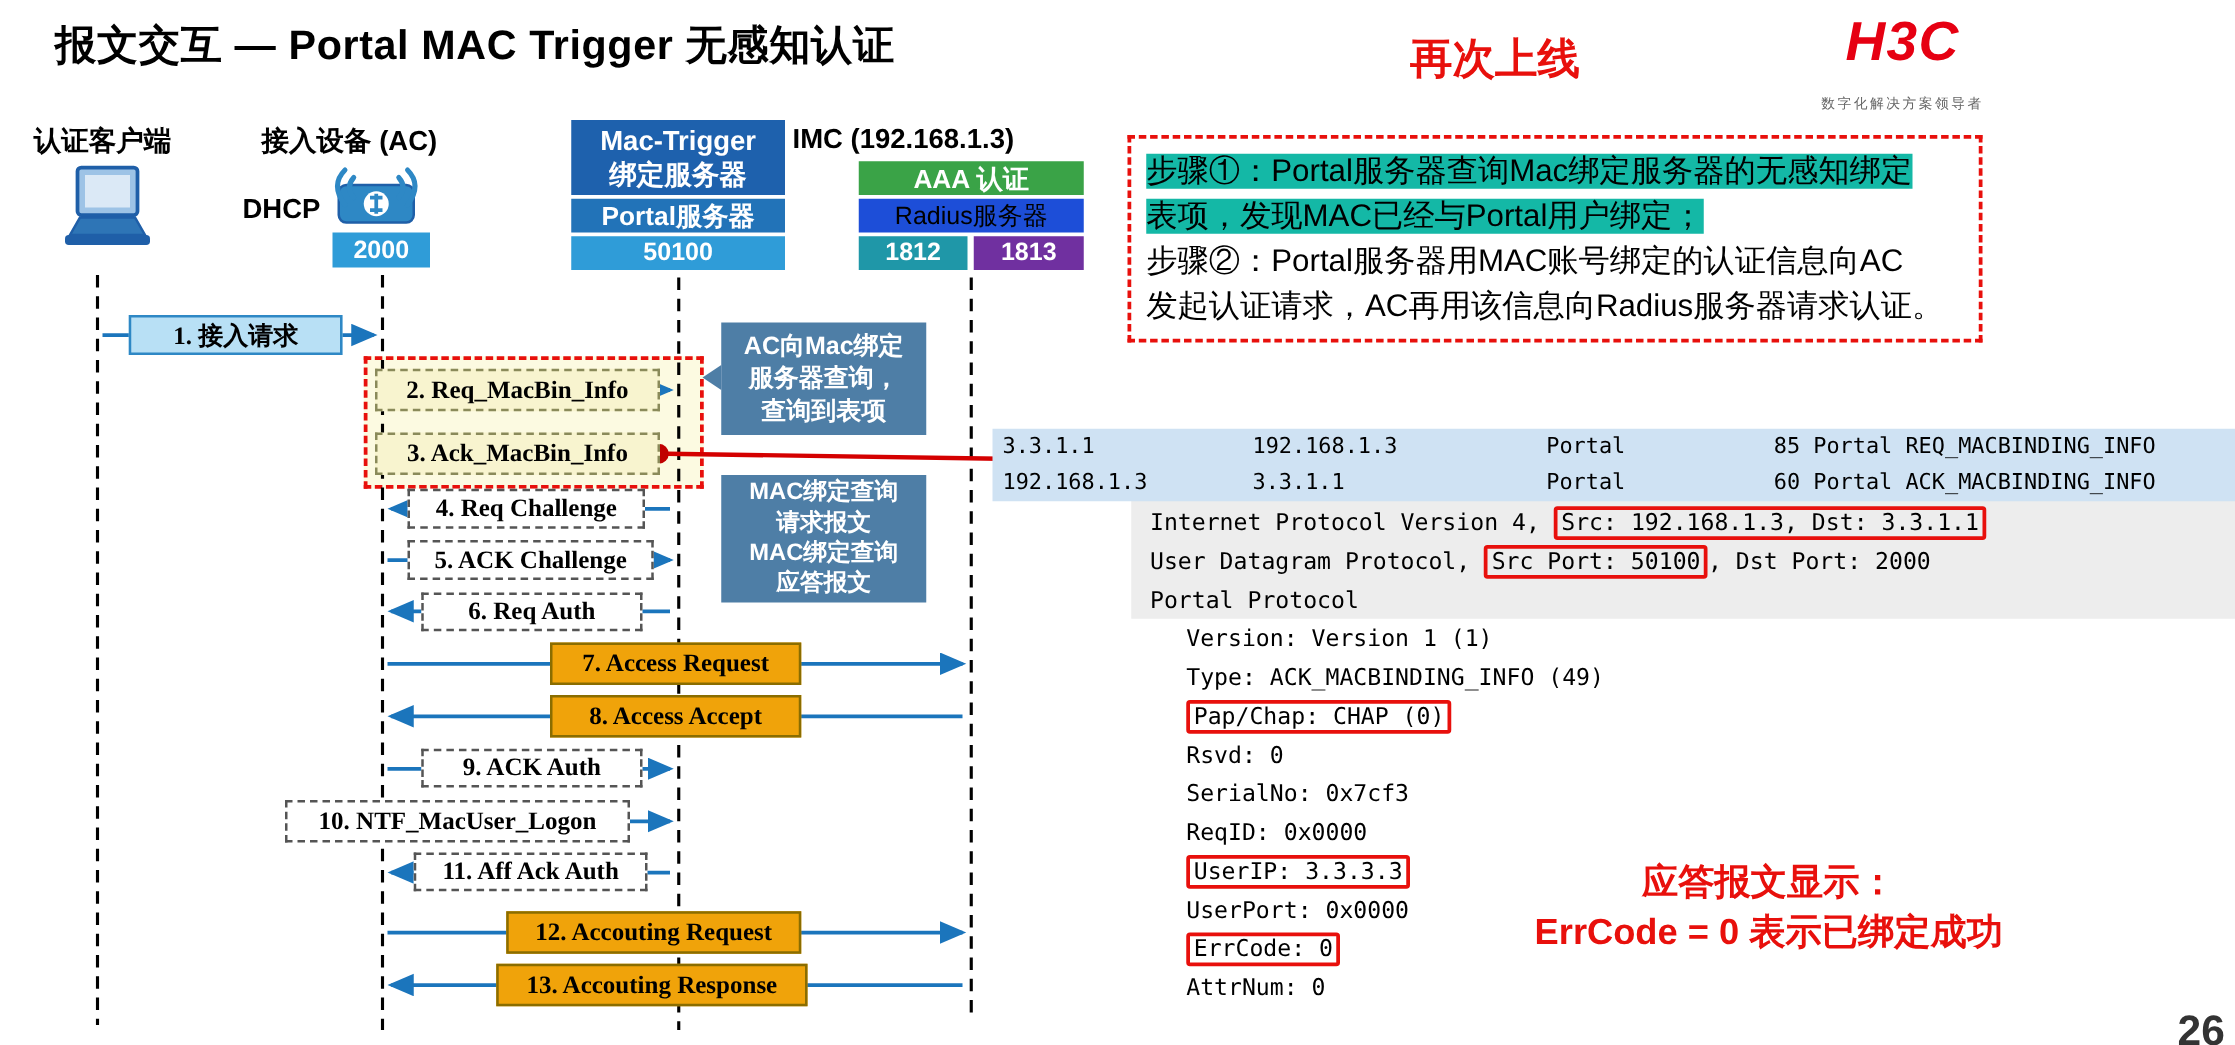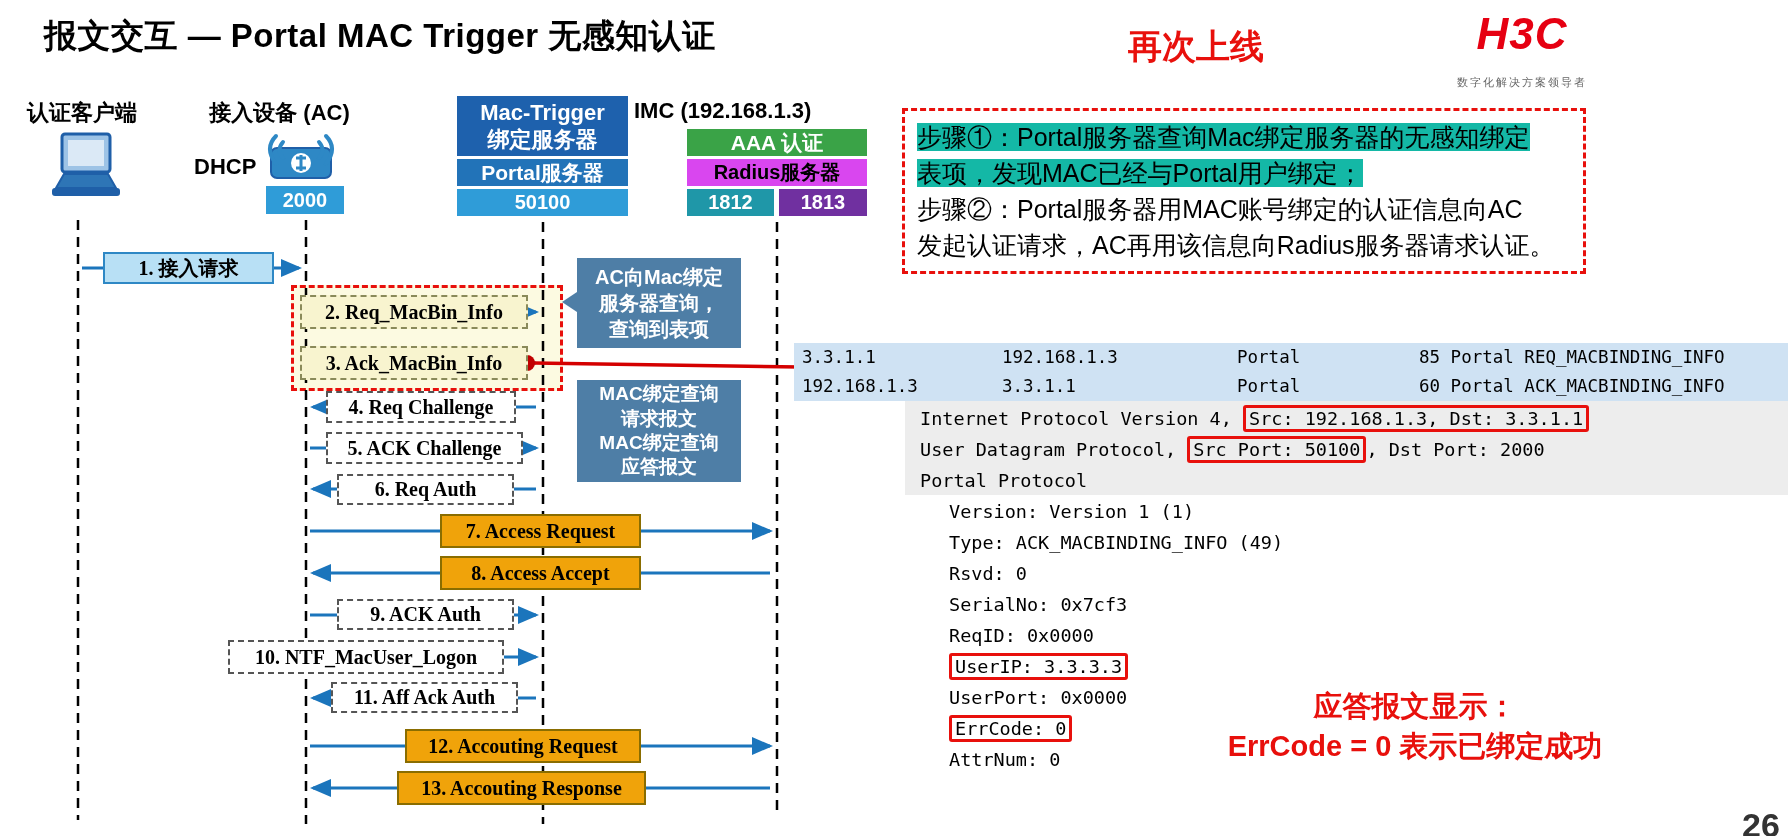--- a/index.html
+++ b/index.html
@@ -20,22 +20,22 @@
   .ac-label{left:182px;top:98px;width:195px;}
   .dhcp-label{left:194px;top:154px;font-weight:bold;font-size:22px;z-index:3;}
   .imc-label{left:634px;top:98px;width:240px;text-align:left;}
   .badge{display:flex;align-items:center;justify-content:center;color:#fff;font-weight:bold;z-index:3;}
   .ac-port{left:266px;top:186px;width:78px;height:28px;background:#2f9cd8;font-size:20px;}
   .portal-name{left:457px;top:96px;width:171px;height:60px;background:#1e61ad;font-size:22px;
                line-height:1.25;text-align:center;white-space:pre-line;}
   .portal-role{left:457px;top:159px;width:171px;height:27px;background:#2273b8;font-size:21px;}
   .portal-port{left:457px;top:189px;width:171px;height:27px;background:#2f9cd8;font-size:20px;}
   .aaa-badge{left:687px;top:129px;width:180px;height:27px;background:#3aa347;font-size:21px;}
-  .radius-role{left:687px;top:159px;width:180px;height:27px;background:#d946ef;color:#000;
-               font-size:20px;display:flex;align-items:center;justify-content:center;font-weight:bold;z-index:3;}
+  .radius-role{left:687px;top:159px;width:180px;height:27px;background:#1d4ed8;color:#000;
+               font-size:20px;display:flex;align-items:center;justify-content:center;font-weight:normal;z-index:3;}
   .radius-p1{left:687px;top:189px;width:87px;height:27px;background:#1f97a8;font-size:20px;}
   .radius-p2{left:779px;top:189px;width:88px;height:27px;background:#7030a0;font-size:20px;}
   .icon{z-index:3;}
 
   
   .overlay{left:0;top:0;z-index:2;pointer-events:none;}
   .red-rect{left:291px;top:285px;width:272px;height:106px;border:3px dashed #e8100c;
             background:rgba(250,246,200,.55);z-index:1;}
 
   
@@ -206,20 +206,21 @@
   </div>
 </div>
 
 <div class="abs grayband"></div>
 <div class="abs detail">
   <div><span>Internet Protocol Version 4, </span><span class="rbox">Src: 192.168.1.3, Dst: 3.3.1.1</span></div>
   <div><span>User Datagram Protocol, </span><span class="rbox">Src Port: 50100</span><span>, Dst Port: 2000</span></div>
   <div>Portal Protocol</div>
   <div class="ind">Version: Version 1 (1)</div>
   <div class="ind">Type: ACK_MACBINDING_INFO (49)</div>
+  <div class="ind"><span class="rbox">Pap/Chap: CHAP (0)</span></div>
   <div class="ind">Rsvd: 0</div>
   <div class="ind">SerialNo: 0x7cf3</div>
   <div class="ind">ReqID: 0x0000</div>
   <div class="ind"><span class="rbox">UserIP: 3.3.3.3</span></div>
   <div class="ind">UserPort: 0x0000</div>
   <div class="ind"><span class="rbox">ErrCode: 0</span></div>
   <div class="ind">AttrNum: 0</div>
 </div>
 
 <div class="abs annot">

